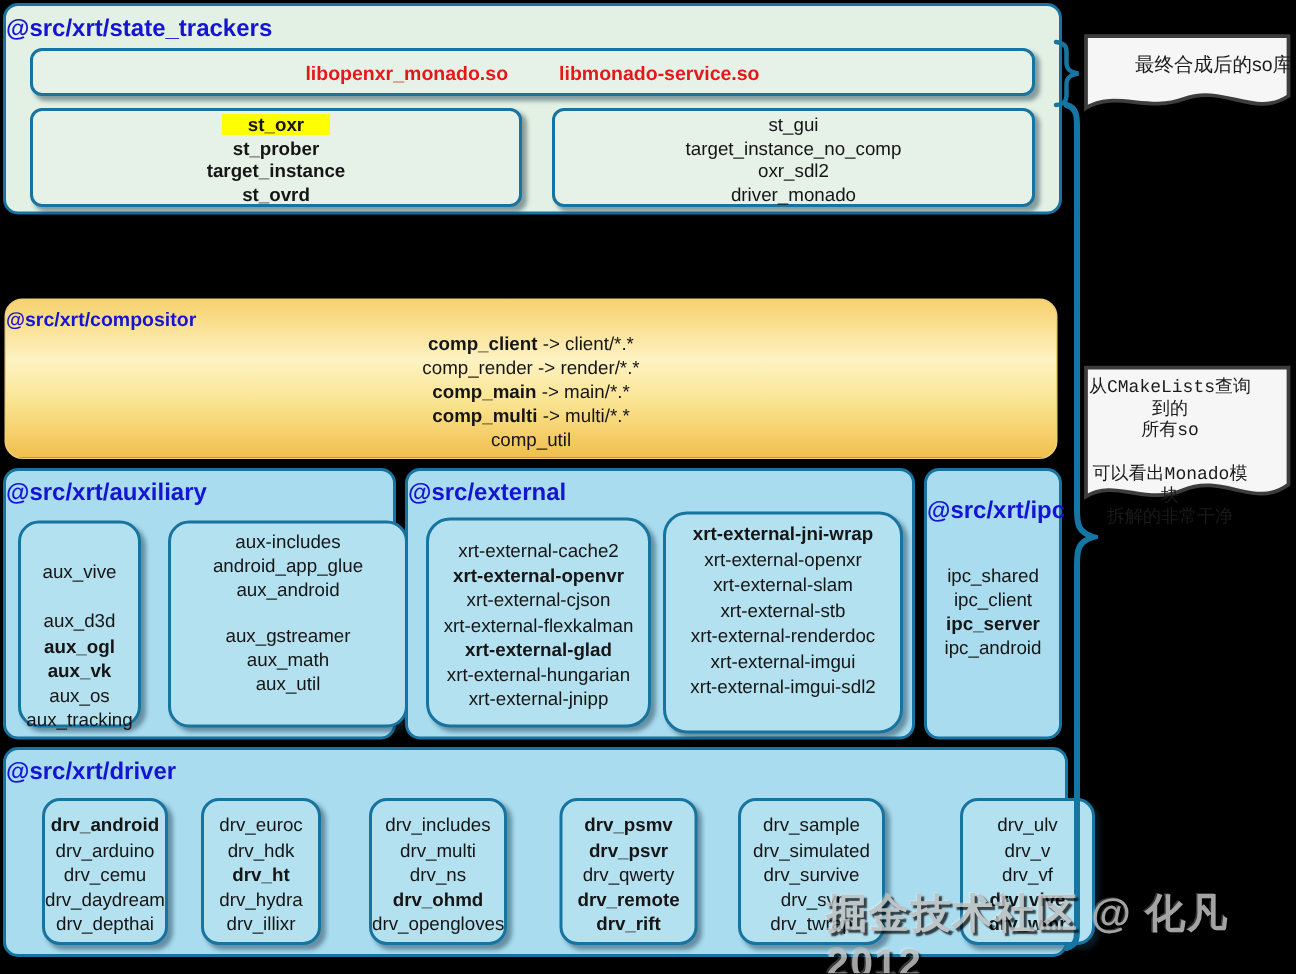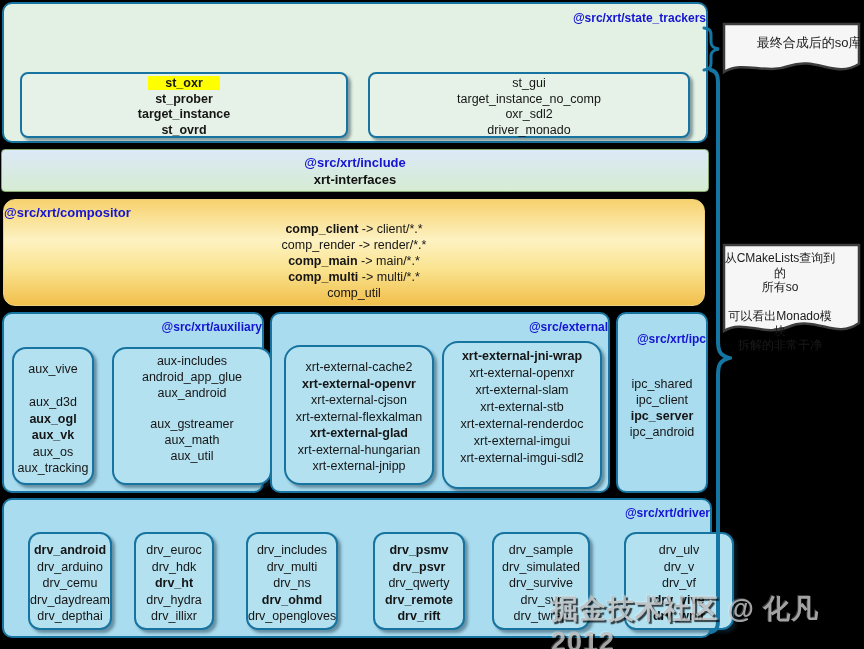--- a/index.html
+++ b/index.html
@@ -5,21 +5,21 @@
   html,body{margin:0;padding:0;background:#000;}
   .stage{position:relative;width:864px;height:649px;background:#000;overflow:hidden;
          font-family:"Liberation Sans",sans-serif;}
   .sec,.sub{position:absolute;box-sizing:border-box;}
   .sec{border:2px solid #17739f;box-shadow:4px 5px 4px rgba(0,0,0,0.65);}
   .sub{border:2px solid #17739f;box-shadow:3px 3px 3px rgba(20,50,70,0.45);}
   .mint{background:#e3f1e4;}
   .lblue{background:#a9dcee;}
   .sub.mint{background:#e6f2e7;}
   .sub.lblue{background:#b4e1f0;}
-  .title{position:absolute;left:0;right:0;text-align:right;color:#1414d2;font-weight:bold;font-size:12px;}
+  .title{position:absolute;left:0;right:0;text-align:left;color:#1414d2;font-weight:bold;font-size:16px;}
   .item{font-size:12.5px;line-height:16px;min-height:16px;text-align:center;color:#151515;}
   .b{font-weight:bold;}
 
   
   #sec-st{left:2px;top:2px;width:706px;height:141px;border-radius:10px;}
   #sec-st .title{top:7px;}
   #st-so{left:16px;top:28px;width:670px;height:32px;border-radius:8px;
          display:flex;justify-content:center;align-items:center;gap:34px;}
   .so{color:#e51818;font-weight:bold;font-size:13px;}
   #st-left{left:16px;top:68px;width:328px;height:66px;border-radius:8px;padding-top:2px;}
@@ -36,21 +36,21 @@
 
   
   #sec-comp{left:3px;top:199px;width:702px;height:107px;border:1px solid #edd07c;border-radius:12px;
             background:linear-gradient(180deg,#f7d26e 0%,#fdf2c2 38%,#fae491 65%,#f1bf4c 100%);
             box-shadow:4px 5px 4px rgba(0,0,0,0.65);padding-top:5px;}
   #sec-comp .ctitle{text-align:left;color:#1414d2;font-weight:bold;font-size:13px;line-height:16px;}
 
   
   #sec-aux{left:2px;top:312px;width:262px;height:181px;border-radius:10px;}
   #sec-aux .title{top:6px;}
-  #aux-left{left:8px;top:33px;width:82px;height:138px;border-radius:14px;padding-top:12px;}
+  #aux-left{left:8px;top:33px;width:82px;height:138px;border-radius:14px;padding-top:24px;}
   #aux-left .item{line-height:16.5px;min-height:16.5px;}
   #aux-right{left:108px;top:33px;width:160px;height:138px;border-radius:14px;padding-top:5px;}
   #aux-right .item{line-height:15.8px;min-height:15.8px;}
 
   
   #sec-ext{left:270px;top:312px;width:340px;height:181px;border-radius:10px;}
   #sec-ext .title{top:6px;}
   #ext-left{left:12px;top:31px;width:150px;height:140px;border-radius:16px;padding-top:12px;}
   #ext-left .item{line-height:16.5px;min-height:16.5px;}
   #ext-right{left:170px;top:27px;width:160px;height:148px;border-radius:16px;padding-top:5px;}
@@ -64,61 +64,61 @@
   
   #sec-drv{left:2px;top:498px;width:710px;height:140px;border-radius:10px;}
   #sec-drv .title{top:6px;}
   .drv-col{top:32px;height:98px;border-radius:12px;padding-top:8px;}
   .drv-col .item{line-height:16.5px;min-height:16.5px;}
   #drv-c1{left:24px;width:84px;}
   #drv-c2{left:130px;width:80px;}
   #drv-c3{left:242px;width:92px;}
   #drv-c4{left:369px;width:92px;}
   #drv-c5{left:488px;width:98px;}
-  #drv-c6{left:620px;width:110px;}
+  #drv-c6{left:636px;width:90px;}
 
   
   .brace{position:absolute;}
   #ann1-svg{position:absolute;left:722px;top:22px;}
   #ann2-svg{position:absolute;left:722px;top:243px;}
   .ann-text{position:absolute;z-index:2;text-align:center;color:#1a1a1a;}
   #ann1-text{left:724px;top:34px;width:136px;font-size:13px;padding-left:17px;}
-  #ann2-text{left:724px;top:251px;width:112px;font-size:12px;}
+  #ann2-text{left:724px;top:251px;width:112px;font-size:12px;font-family:Liberation Mono, monospace;}
   #ann2-text .aline{line-height:14.5px;min-height:14.5px;}
 
   
   #watermark{position:absolute;left:551px;top:591px;z-index:5;font-size:27px;font-weight:bold;
              color:#c0c0c0;letter-spacing:1px;opacity:0.85;
              text-shadow:2px 2px 1px rgba(0,0,0,0.85), -1px -1px 0 rgba(255,255,255,0.25);}
 </style>
 </head>
 <body>
 
 <div class="stage">
 
   <div class="sec mint" id="sec-st">
     <div class="title">@src/xrt/state_trackers</div>
+    <div class="sub mint" id="st-so">
+      <span class="so">libopenxr_monado.so</span>
+      <span class="so">libmonado-service.so</span>
+    </div>
     <div class="sub mint" id="st-left">
       <div class="item b"><span class="hl">st_oxr</span></div>
       <div class="item b">st_prober</div>
       <div class="item b">target_instance</div>
       <div class="item b">st_ovrd</div>
     </div>
     <div class="sub mint" id="st-right">
       <div class="item">st_gui</div>
       <div class="item">target_instance_no_comp</div>
       <div class="item">oxr_sdl2</div>
       <div class="item">driver_monado</div>
     </div>
   </div>
 
-  <div class="sec" id="sec-inc">
-    <div class="line1">@src/xrt/include</div>
-    <div class="line2">xrt-interfaces</div>
-  </div>
 
   <div class="sec" id="sec-comp">
     <div class="ctitle">@src/xrt/compositor</div>
     <div class="item"><span class="b">comp_client</span><span> -&gt; client/*.*</span></div>
     <div class="item"><span>comp_render</span><span> -&gt; render/*.*</span></div>
     <div class="item"><span class="b">comp_main</span><span> -&gt;  main/*.*</span></div>
     <div class="item"><span class="b">comp_multi</span><span> -&gt; multi/*.*</span></div>
     <div class="item"><span>comp_util</span></div>
   </div>
 

